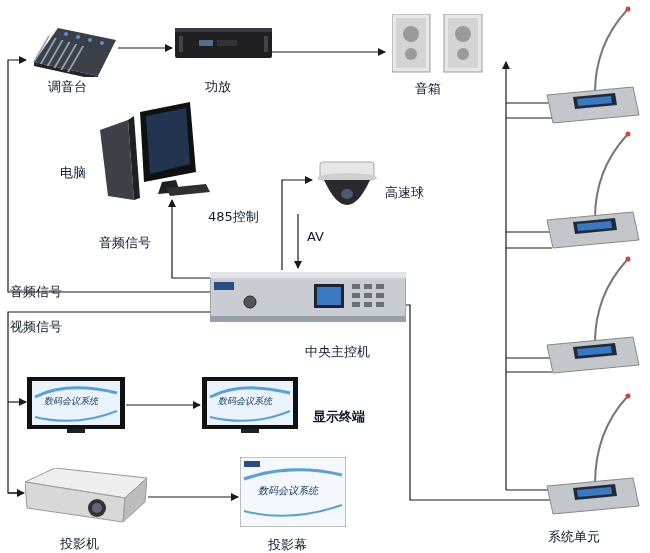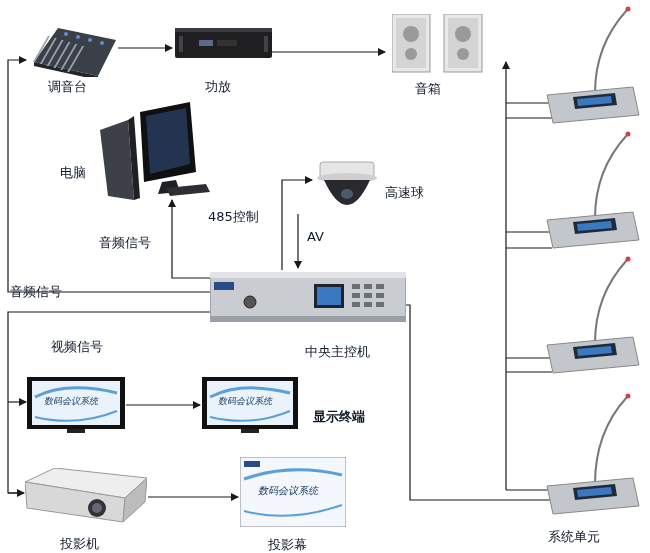--- a/index.html
+++ b/index.html
@@ -118,21 +118,21 @@
       <ellipse cx="35" cy="18" rx="30" ry="5" fill="#cfcfcf"></ellipse>
       <path d="M12,20 Q35,70 58,20 Z" fill="#2a2a2e"></path>
       <ellipse cx="35" cy="34" rx="6" ry="5" fill="#4c5a70"></ellipse>
     </svg>
   </div>
   <div class="lbl" style="left:385px;top:186px;font-family:Liberation Serif, serif;">高速球</div>
   <div class="lbl" style="left:208px;top:210px;">485控制</div>
   <div class="lbl" style="left:307px;top:230px;">AV</div>
 
   <div class="lbl" style="left:10px;top:270px;margin-top:15px;">音频信号</div>
-  <div class="lbl" style="left:10px;top:340px;padding-left:41px;">视频信号</div>
+  <div class="lbl" style="left:10px;top:320px;">视频信号</div>
 
   <div class="dev" style="left:210px;top:272px;width:196px;height:52px;">
     <svg width="196" height="52">
       <rect x="0" y="4" width="196" height="44" fill="#c9ccd0" stroke="#7b7f85"></rect>
       <rect x="0" y="0" width="196" height="6" fill="#e1e3e6"></rect>
       <rect x="0" y="44" width="196" height="6" fill="#9aa0a8"></rect>
       <rect x="4" y="10" width="20" height="8" fill="#2a4c86"></rect>
       <circle cx="40" cy="30" r="6" fill="#555" stroke="#222"></circle>
       <rect x="104" y="12" width="30" height="24" fill="#1d2430"></rect>
       <rect x="107" y="15" width="24" height="18" fill="#3a78c2"></rect>

